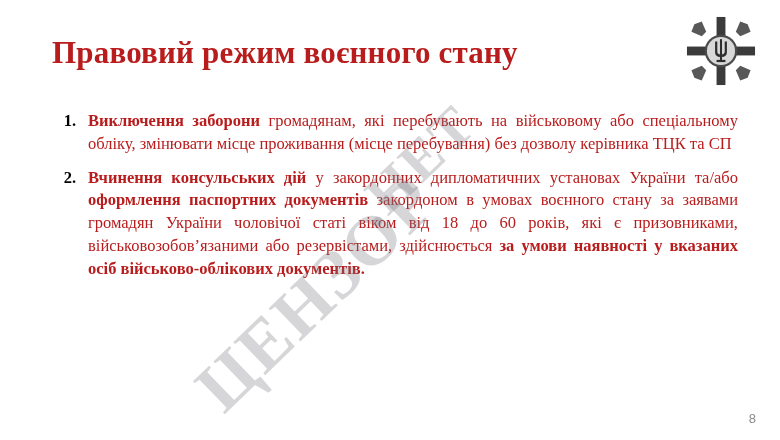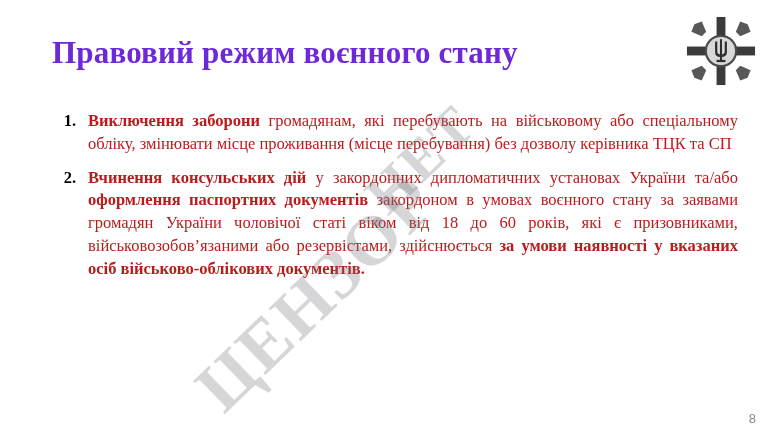--- a/index.html
+++ b/index.html
@@ -32,21 +32,21 @@
   }
 
   
   .title {
     position: absolute;
     top: 36px;
     left: 52px;
     width: 640px;
     font-size: 31px;
     font-weight: bold;
-    color: #6d28d9;
+    color: #b91c1c;
     letter-spacing: 0.2px;
     line-height: 1.1;
     white-space: nowrap;
   }
 
   
   .body-list {
     position: absolute;
     top: 110px;
     left: 46px;

